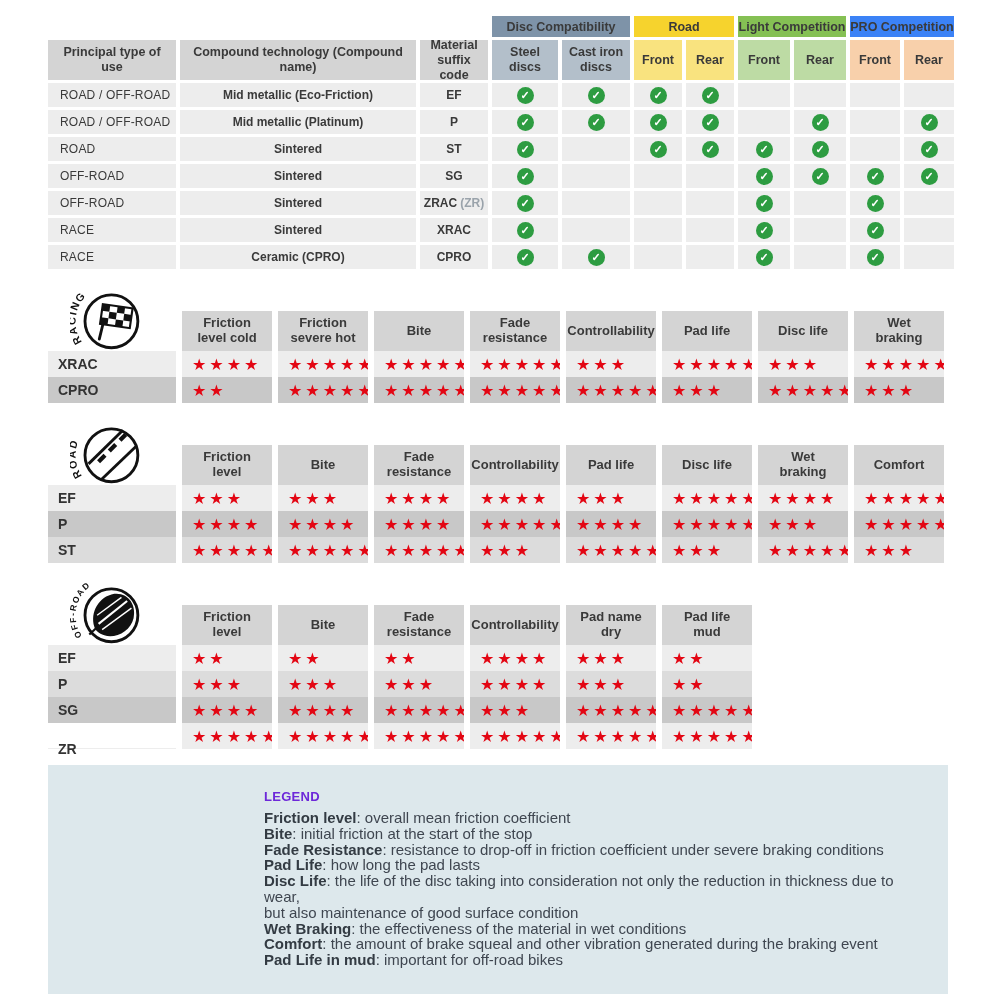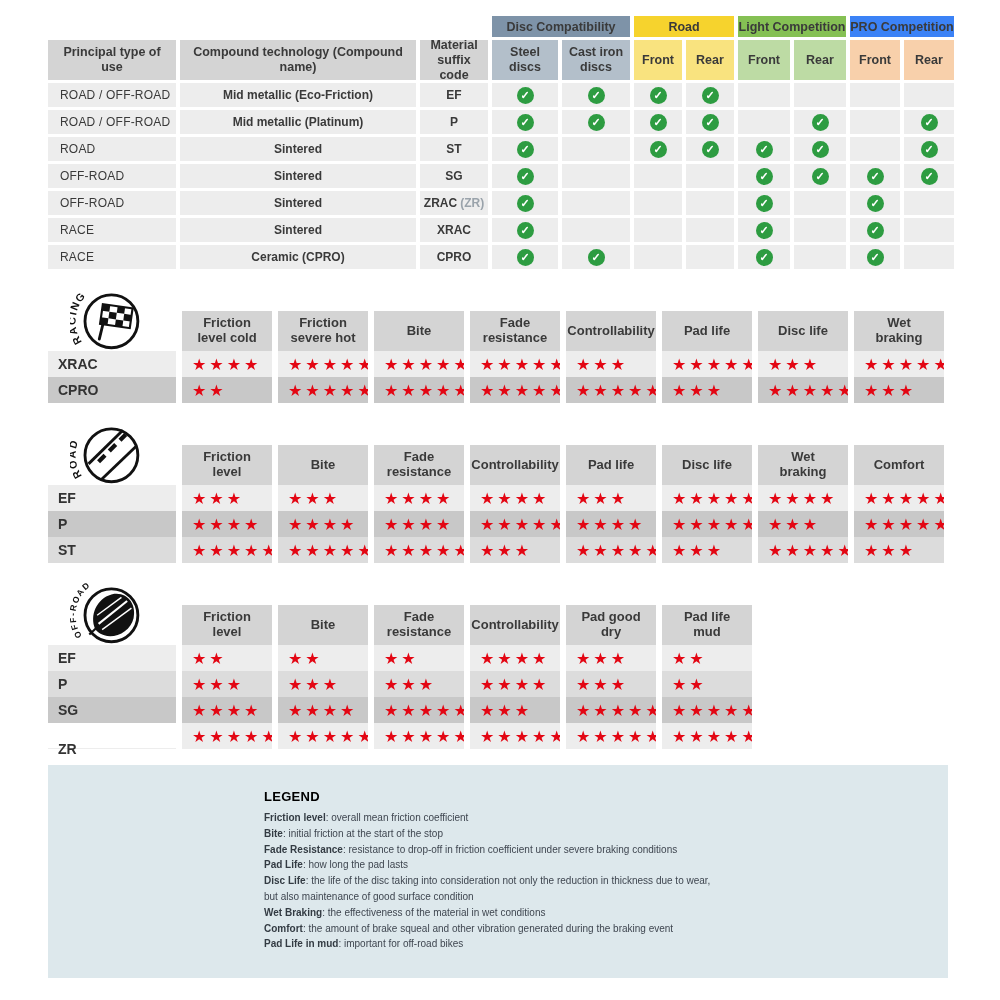--- a/index.html
+++ b/index.html
@@ -36,22 +36,22 @@
          padding:2px 9px;box-sizing:border-box;}
   .rhead.empty{background:transparent;}
   .rlabel{display:flex;align-items:center;padding-left:10px;font-weight:bold;
           font-size:14px;color:#333;}
   .stars{display:flex;align-items:center;padding-left:10px;color:#e30613;
          font-size:16px;letter-spacing:3px;overflow:hidden;white-space:nowrap;}
 
   
   .legend{margin-top:16px;width:900px;background:#dde8ec;box-sizing:border-box;
           padding:24px 30px 26px 216px;}
-  .legend-title{color:#000000;font-weight:bold;font-size:13px;margin-bottom:6px;letter-spacing:.3px;}
-  .lline{font-size:10px;line-height:15.8px;color:#3f4650;}
+  .legend-title{color:#6d28d9;font-weight:bold;font-size:13px;margin-bottom:6px;letter-spacing:.3px;}
+  .lline{font-size:15px;line-height:15.8px;color:#3f4650;}
   .lline b{color:#333b43;}
 </style>
 </head>
 <body>
 
 <div class="page">
   <div class="compat">
       <div class="spacer"></div>
       <div class="ghead" style="background: rgb(126, 147, 168);">Disc Compatibility</div>
       <div class="ghead" style="background: rgb(246, 211, 45);">Road</div>
@@ -315,21 +315,21 @@
     <line x1="38" y1="62" x2="72" y2="37" stroke="#fff" stroke-width="2"></line>
     <line x1="27" y1="89" x2="41" y2="76" stroke="#111" stroke-width="3"></line>
     <text class="btxt" font-size="12" letter-spacing="1"><textPath class="tp" href="#arc2" xlink:href="#arc2">OFF-ROAD</textPath></text>
   </svg></div>
         <div class="rgrid" style="grid-template-columns: 128px repeat(6, 90px);">
           <div class="rhead empty"></div>
           <div class="rhead">Friction level</div>
           <div class="rhead">Bite</div>
           <div class="rhead">Fade resistance</div>
           <div class="rhead">Controllability</div>
-          <div class="rhead">Pad good dry</div>
+          <div class="rhead">Pad name dry</div>
           <div class="rhead">Pad life mud</div>
           <div class="rlabel" style="background: rgb(237, 237, 237);">EF</div>
           <div class="stars" style="background: rgb(237, 237, 237);">★★</div>
           <div class="stars" style="background: rgb(237, 237, 237);">★★</div>
           <div class="stars" style="background: rgb(237, 237, 237);">★★</div>
           <div class="stars" style="background: rgb(237, 237, 237);">★★★★</div>
           <div class="stars" style="background: rgb(237, 237, 237);">★★★</div>
           <div class="stars" style="background: rgb(237, 237, 237);">★★</div>
           <div class="rlabel" style="background: rgb(220, 220, 220);">P</div>
           <div class="stars" style="background: rgb(220, 220, 220);">★★★</div>

